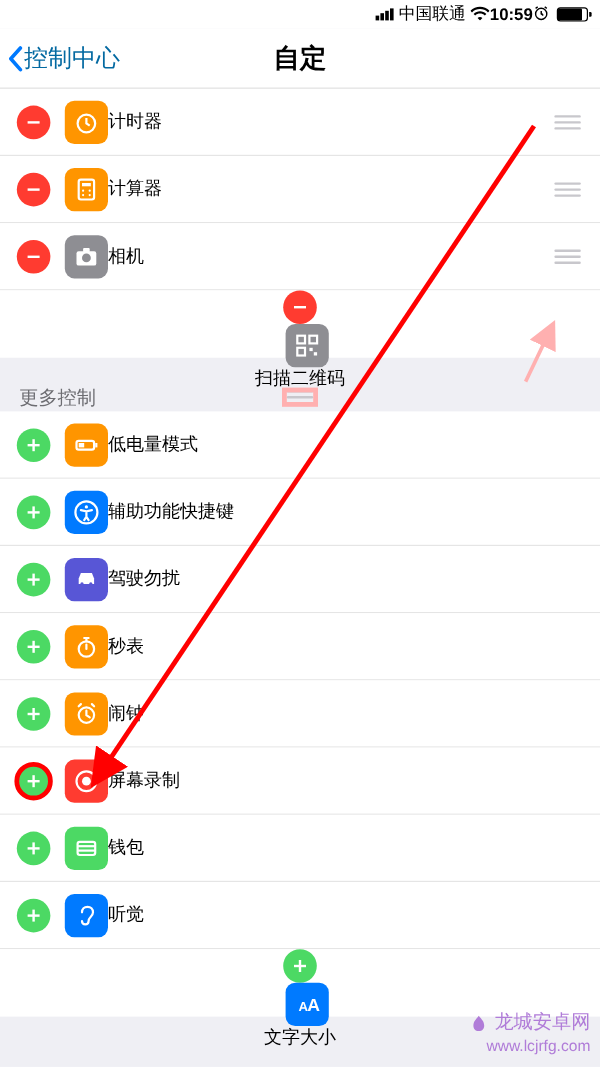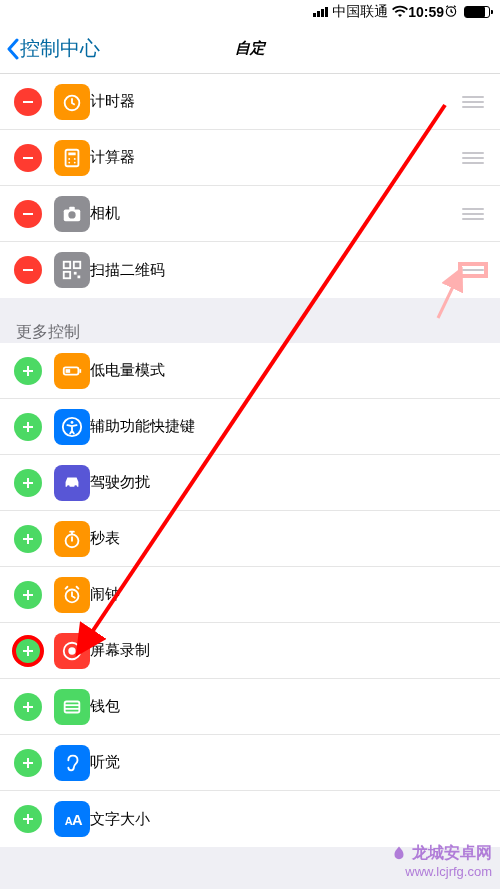--- a/index.html
+++ b/index.html
@@ -12,44 +12,44 @@
   .signal i:nth-child(1){height:4px}.signal i:nth-child(2){height:6px}.signal i:nth-child(3){height:8px}.signal i:nth-child(4){height:10px}
   .wifi-icon svg { width: 16px; height: 12px; }
   .alarm-icon svg { width: 14px; height: 14px; }
   .battery { width: 26px; height: 12px; border: 1.5px solid #000; border-radius: 3px; position: relative; }
   .battery::after { content:""; position:absolute; right:-4px; top:3px; width:2px; height:4px; background:#000; border-radius:0 1px 1px 0; }
   .battery i { display:block; height:100%; width:85%; background:#000; border-radius:1px; }
 
   .nav-bar { height: 50px; background:#fff; display:flex; align-items:center; justify-content:center; position:relative; border-bottom:1px solid #dcdcdc; }
   .nav-back { position:absolute; left:6px; display:flex; align-items:center; color:#0369a1; font-size:20px; }
   .nav-back svg{ width:14px; height:22px; }
-  .nav-title { font-size:15px; font-weight:600;font-style:italic; }
+  .nav-title { font-size:22px; font-weight:600; }
 
   .list { background:#fff; }
   .row { display:flex; align-items:center; height:56px; padding:0 14px; border-bottom:1px solid #e5e5e5; background:#fff; position:relative; }
-  .row:last-child { border-bottom:none; }
+  .row:last-child { border-bottom:none;flex-direction:column; }
   .action-btn { width:28px; height:28px; border-radius:50%; display:flex; align-items:center; justify-content:center; flex-shrink:0; }
   .remove { background:#ff3b30; }
   .add { background:#4cd964; }
   .action-btn svg { width:14px; height:14px; }
   .app-icon { width:36px; height:36px; border-radius:8px; margin-left:12px; display:flex; align-items:center; justify-content:center; flex-shrink:0; }
   .app-icon svg { width:22px; height:22px; }
   .row-label { font-size:15px; flex:1; }
   .grip { width:26px; display:flex; flex-direction:column; gap:3px; align-items:center; }
   .grip i { display:block; width:22px; height:2px; background:#c8c7cc; border-radius:1px; }
 
   .section-header { padding:24px 16px 0; font-size:16px; color:#6d6d72; background:#efeff4; }
 
   .highlight-red { outline:4px solid #ff0000; outline-offset:-2px; }
   .highlight-pink { outline:4px solid #ffb0b0; outline-offset:-2px; }
 
   .arrow-overlay { position:absolute; top:0; left:0; width:500px; height:889px; pointer-events:none; }
 
   .watermark { position:absolute; right:8px; bottom:8px; text-align:right; font-size:13px; color:#b07cd8; pointer-events:none; line-height:1.3; }
-  .watermark .logo { display:flex; align-items:center; justify-content:flex-end; gap:4px; font-size:16px; font-weight:700; }
+  .watermark .logo { display:flex; align-items:center; justify-content:flex-end; gap:4px; font-size:16px; font-weight:400; }
   .watermark svg{ width:18px; height:18px; }
 
   
   .ic-orange{background:#ff9500}.ic-gray{background:#8e8e93}.ic-green{background:#4cd964}.ic-blue{background:#007aff}.ic-purple{background:#5856d6}.ic-red{background:#ff3b30}
 </style>
 </head>
 <body>
 
 <div class="status-bar">
   <div class="status-left">

